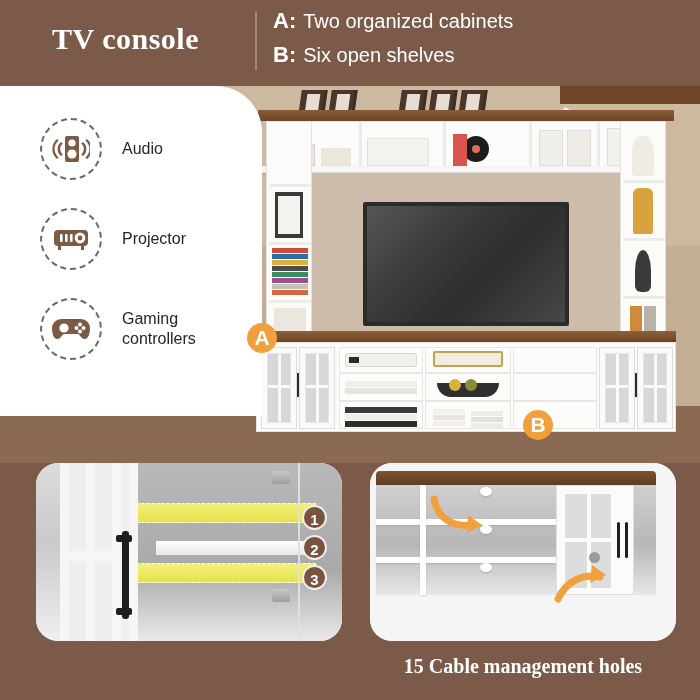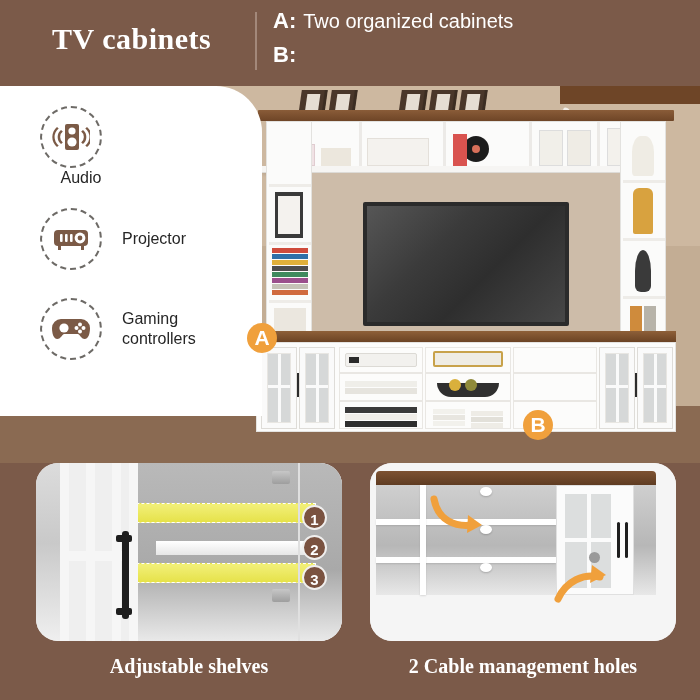--- a/index.html
+++ b/index.html
@@ -451,36 +451,37 @@
         </div>
         <div class="cab-handle" style="left:378px;"></div>
       </div>
     </div>
   </div>
 
   <div class="marker marker-a">A</div>
   <div class="marker marker-b">B</div>
 
   <div class="header">
-    <div class="header-title">TV cabinets</div>
+    <div class="header-title">TV console</div>
     <div class="header-divider"></div>
     <div class="header-lines">
       <div class="header-line">
         <span class="header-key">A:</span>
         <span class="header-val">Two organized cabinets</span>
       </div>
       <div class="header-line">
         <span class="header-key">B:</span>
+        <span class="header-val">Six open shelves</span>
       </div>
     </div>
   </div>
 
   <div class="feature-card">
 
-    <div class="feature-row" style="top:20px;flex-direction:column;">
+    <div class="feature-row" style="top:32px;">
       <div class="feature-circle">
         <svg width="38" height="34" viewBox="0 0 38 34" aria-hidden="true">
           <rect class="ico" x="13" y="4" width="14" height="26" rx="2"></rect>
           <circle cx="20" cy="11" r="3.6" fill="#ffffff"></circle>
           <circle cx="20" cy="22" r="4.6" fill="#ffffff"></circle>
           <path class="ico" d="M9 10 a9 9 0 0 0 0 14 l1.8-1.6 a6.8 6.8 0 0 1 0-10.8 z"></path>
           <path class="ico" d="M5 7 a13 13 0 0 0 0 20 l1.7-1.6 a10.6 10.6 0 0 1 0-16.8 z"></path>
           <path class="ico" d="M31 10 a9 9 0 0 1 0 14 l-1.8-1.6 a6.8 6.8 0 0 0 0-10.8 z"></path>
           <path class="ico" d="M35 7 a13 13 0 0 1 0 20 l-1.7-1.6 a10.6 10.6 0 0 0 0-16.8 z"></path>
         </svg>
@@ -543,21 +544,20 @@
       <div class="lp-handle"></div>
 
       <div class="hinge" style="left:236px; top:8px;"></div>
       <div class="hinge" style="left:236px; top:126px;"></div>
       <div style="position:absolute; left:262px; top:0; width:2px; height:178px; background:#e0e0e0;"></div>
 
       <div class="numbadge" style="left:266px; top:42px;">1</div>
       <div class="numbadge" style="left:266px; top:72px;">2</div>
       <div class="numbadge" style="left:266px; top:102px;">3</div>
     </div>
-    <div class="panel-caption cap-left">Adjustable shelves</div>
 
     <div class="panel panel-right">
       <div class="rp-bg"></div>
       <div class="rp-top"></div>
       <div class="rp-body">
         <div class="rp-shelf" style="left:0;  top:34px; width:180px; height:6px;"></div>
         <div class="rp-shelf" style="left:0;  top:72px; width:180px; height:6px;"></div>
         <div class="rp-shelf" style="left:44px; top:0; width:6px; height:110px;"></div>
       </div>
       <div class="rp-cab">
@@ -578,16 +578,16 @@
         </svg>
       </div>
       <div class="arrow" style="left:182px; top:98px;">
         <svg width="60" height="42" viewBox="0 0 60 42" aria-hidden="true">
           <path d="M6 38 C14 20 32 12 48 16" stroke="#f0a03c" stroke-width="7" fill="none" stroke-linecap="round"></path>
           <path d="M40 4 L54 14 L38 22 Z" fill="#f0a03c"></path>
         </svg>
       </div>
 
     </div>
-    <div class="panel-caption cap-right">2 Cable management holes</div>
+    <div class="panel-caption cap-right">15 Cable management holes</div>
   </div>
 
 </div>
 
 </body></html>

